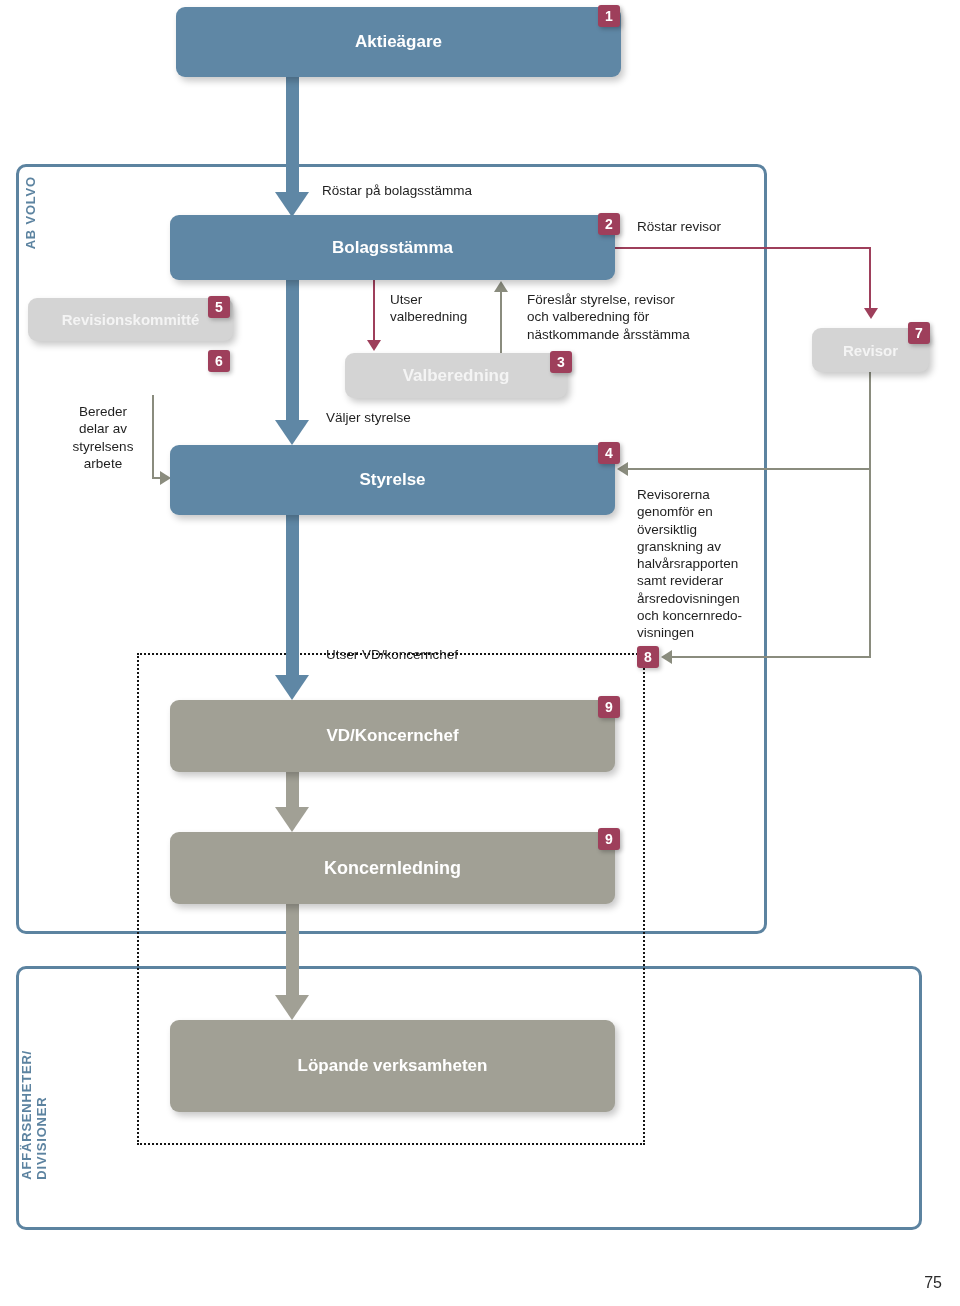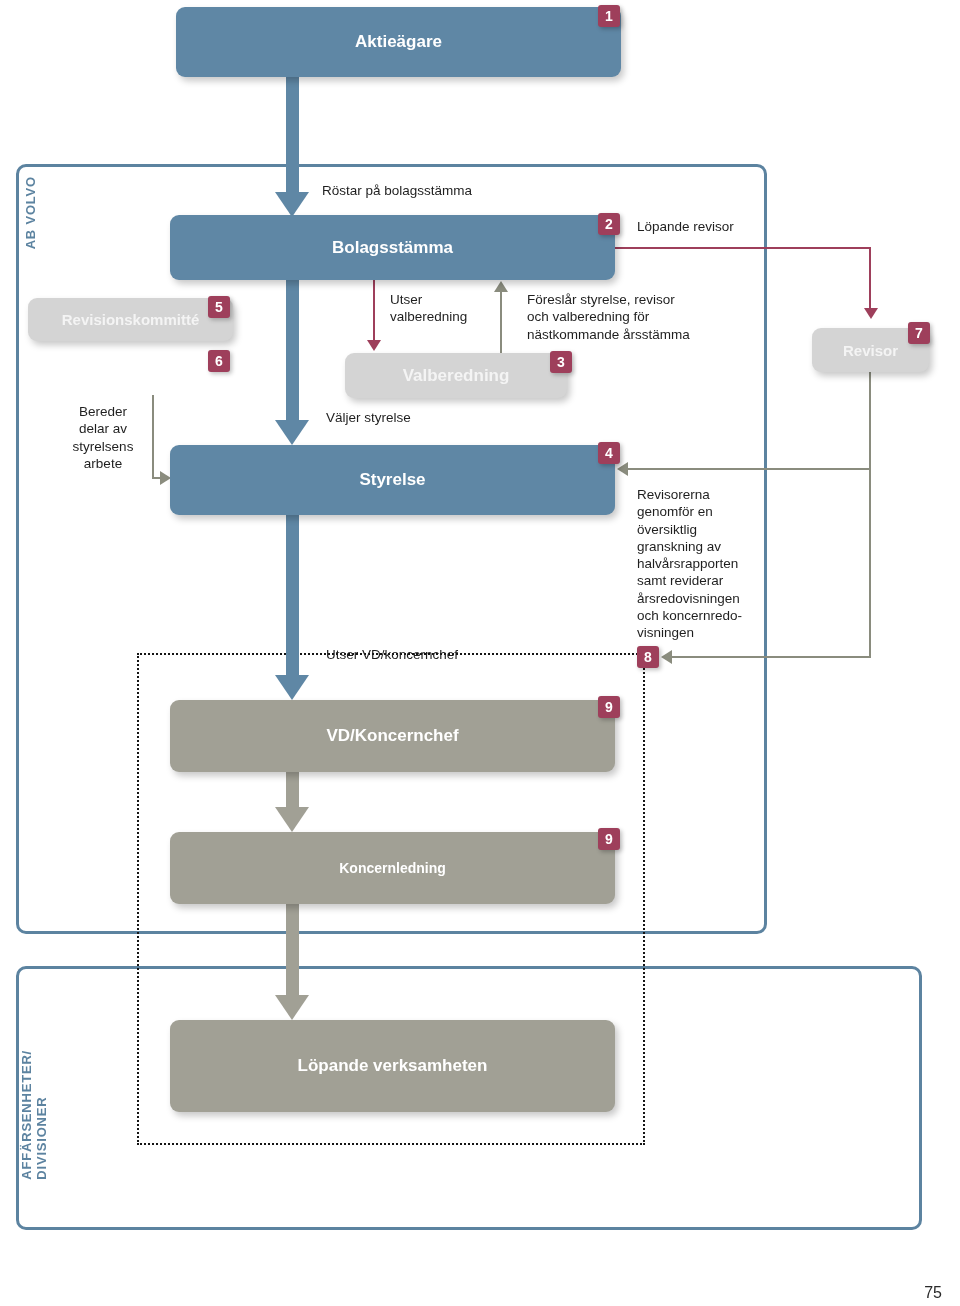--- a/index.html
+++ b/index.html
@@ -67,21 +67,21 @@
     text-align: center;
   }
   .node.blue  { background: #5f87a5; }
   .node.grey  { background: #d4d4d4; color: #f4f4f4; }
   .node.olive { background: #a1a095; }
 
   #node-aktieagare   { left:176px; top:7px;   width:445px; height:70px; font-size:17px; }
   #node-bolagsstamma { left:170px; top:215px; width:445px; height:65px; font-size:17px; }
   #node-styrelse     { left:170px; top:445px; width:445px; height:70px; font-size:17px; }
   #node-vdkoncernchef{ left:170px; top:700px; width:445px; height:72px; font-size:17px;text-align:center; }
-  #node-koncernledning{left:170px; top:832px; width:445px; height:72px; font-size:14px; }
+  #node-koncernledning{left:170px; top:832px; width:445px; height:72px; font-size:18px; }
   #node-lopande      { left:170px; top:1020px;width:445px; height:92px; font-size:17px; }
 
   #node-revisionskommitte { left:28px; top:298px; width:205px; height:43px; font-size:15px; }
   #node-ersattningskommitte{left:28px; top:352px; width:205px; height:43px; font-size:15px; }
   #node-valberedning { left:345px; top:353px; width:222px; height:45px; font-size:17px; }
   #node-revisor      { left:812px; top:328px; width:117px; height:44px; font-size:15px; }
 
   
   .badge {
     position: absolute;
@@ -192,21 +192,21 @@
   #note-utser-valb    { left: 390px; top: 291px; }
   #note-foreslar      { left: 527px; top: 291px; }
   #note-bereder       { left: 60px;  top: 403px; text-align: center; width: 86px; }
   #note-valjerstyr    { left: 326px; top: 409px; }
   #note-revisorerna   { left: 637px; top: 486px; width: 140px; }
   #note-utservd       { left: 326px; top: 626px; margin-top: 20px; }
 
   
   #page-number {
     position: absolute;
-    right: 18px; bottom: 4px;
+    right: 18px; bottom: 14px;
     font-size: 16px;
     color: #2a2a2a;
     margin-left: 24px;
   }
 </style>
 </head>
 <body>
 
 <div id="page">
 
@@ -281,21 +281,21 @@
   <div class="badge" id="badge-4">4</div>
   <div class="badge" id="badge-5">5</div>
   <div class="badge" id="badge-6">6</div>
   <div class="badge" id="badge-7">7</div>
   <div class="badge" id="badge-8">8</div>
   <div class="badge" id="badge-9a">9</div>
   <div class="badge" id="badge-9b">9</div>
 
   <div class="note" id="note-rostar">Röstar på bolagsstämma</div>
 
-  <div class="note" id="note-valjerrevisor">Löpande revisor</div>
+  <div class="note" id="note-valjerrevisor">Röstar revisor</div>
 
   <div class="note" id="note-utser-valb">Utser
 valberedning</div>
 
   <div class="note" id="note-foreslar">Föreslår styrelse, revisor
 och valberedning för
 nästkommande årsstämma</div>
 
   <div class="note" id="note-bereder">Bereder
 delar av

